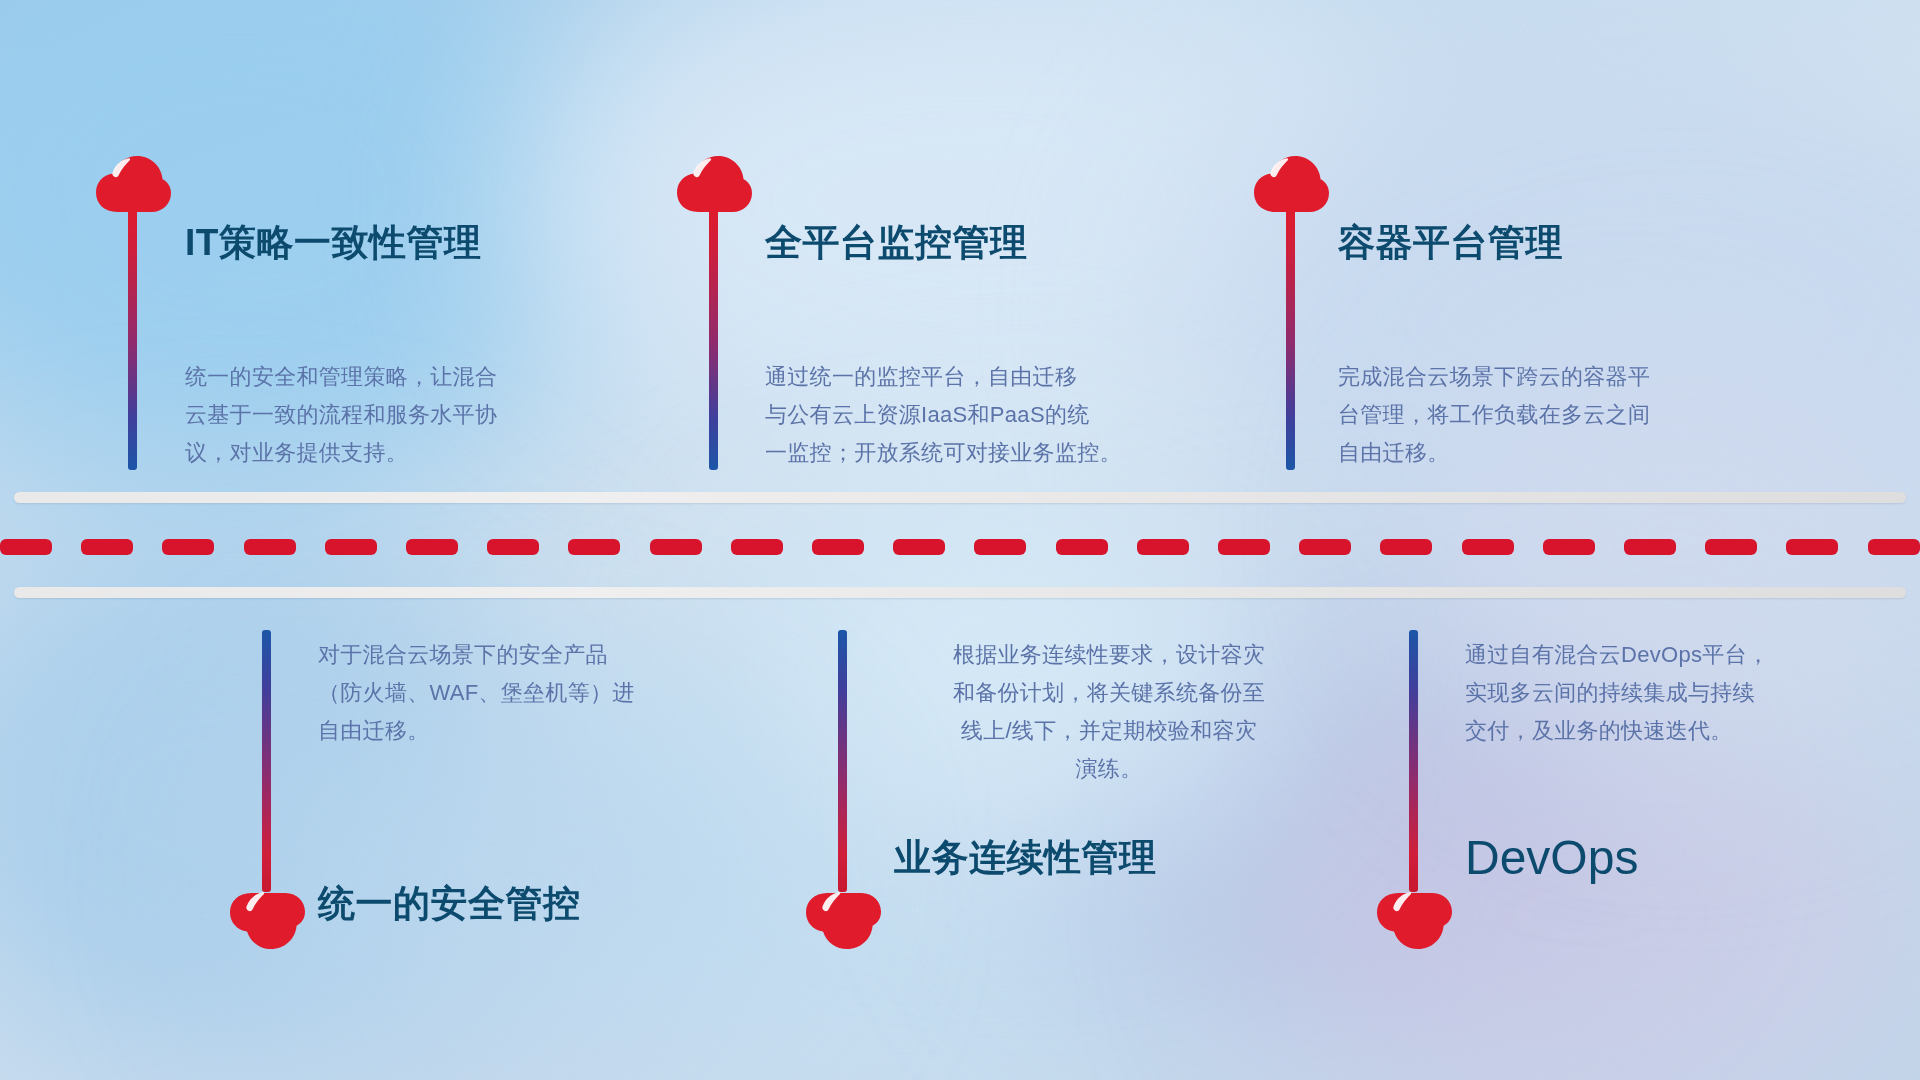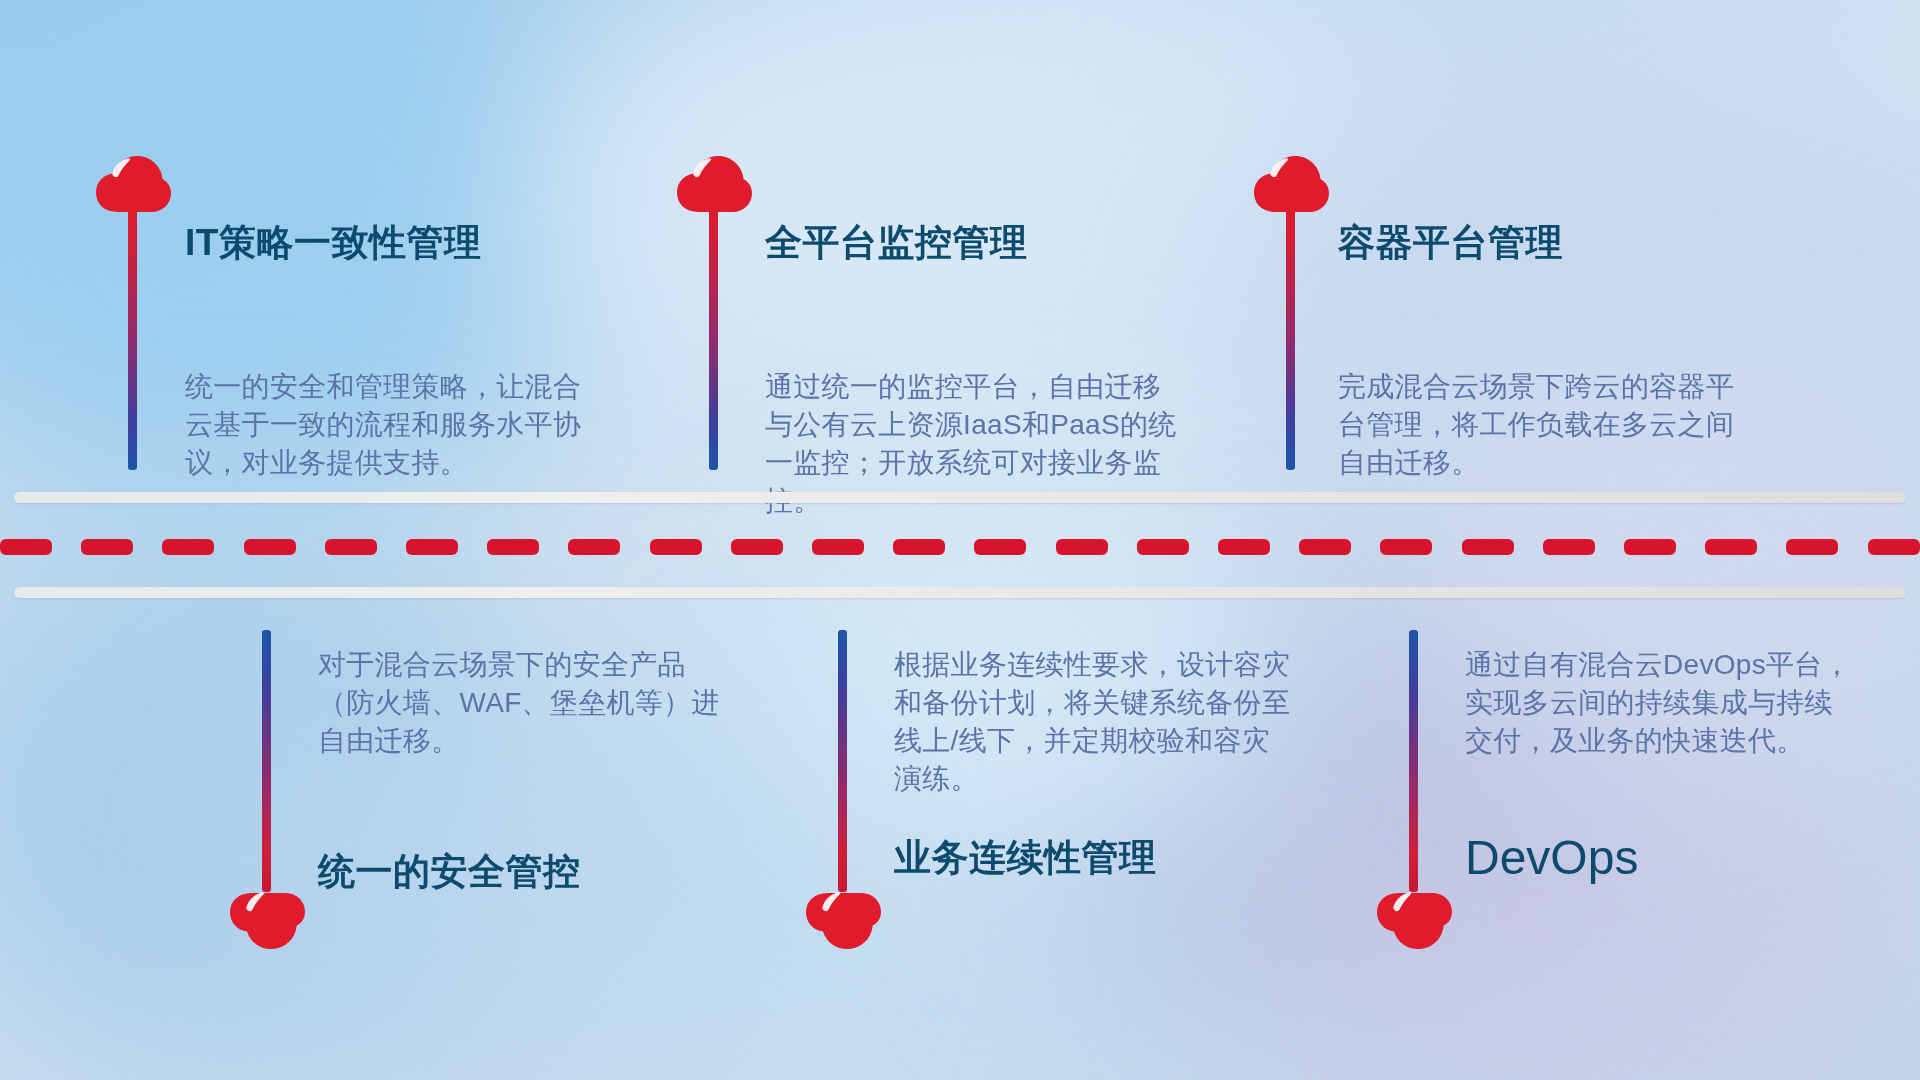--- a/index.html
+++ b/index.html
@@ -43,24 +43,23 @@
   .title{
     position:absolute;white-space:nowrap;
     font-size:37px;font-weight:bold;color:#0c4a6e;
     letter-spacing:.5px;
   }
   .title.latin{font-weight:normal;font-size:48px;letter-spacing:0px;}
 
   
   .body{
     position:absolute;
-    font-size:28px;line-height:38px;
+    font-size:22px;line-height:38px;
     color:#5b73a8;white-space:pre-line;
     letter-spacing:.3px;
-    margin-top:10px;
   }
 
   
   .rail{position:absolute;left:14px;width:1892px;height:11px;border-radius:6px;
         background:linear-gradient(90deg,#e9e9e9 0%,#efefef 30%,#e6e6e6 65%,#dedede 100%);
         box-shadow:0 1px 2px rgba(90,110,140,.18);}
   .dashwrap{position:absolute;left:0;width:1920px;height:16px;display:flex;align-items:center;}
   .dash{height:16px;border-radius:6px;background:#d8142c;flex:0 0 auto;}
 </style>
 </head>
@@ -149,32 +148,32 @@
       <div class="dash" style="width: 52px; background: rgb(216, 20, 44); margin-right: 29.2174px;"></div>
       <div class="dash" style="width: 52px; background: rgb(216, 20, 44);"></div>
     </div>
   <div class="rail" style="top:587px;"></div>
 
   <div class="col">
     <div class="stem up" style="left:262px;top:630px;height:262px;"></div>
     <div class="body" style="left:318px;top:636px;width:430px;">对于混合云场景下的安全产品
 （防火墙、WAF、堡垒机等）进
 自由迁移。</div>
-    <div class="title" style="left:318px;top:847px;text-align:right;">统一的安全管控</div>
+    <div class="title" style="left:318px;top:879px;text-align:right;">统一的安全管控</div>
     <div class="cloud" style="left:228px;top:892px;">
       <svg viewBox="0 0 78 58">
           <path d="M23.5 1 C10 1 2 9.5 2 20.5 C2 30.5 9.5 38.5 19 39.4 C22.6 50.4 32.4 57 43.2 57 C56.6 57 67.5 46.8 68.6 33.7 C73.9 31 77 26 77 19.8 C77 9.4 68.8 1 57.5 1 Z" fill="#e01b2c"></path>
           <path d="M18.5 14.5 C21.5 6.5 27.5 1.5 34.5 0.2 C35.8 0 36.6 1 36 2 C31.5 6.5 27.5 11 24.5 17.5 C23.6 19.4 21.4 19.6 20 18.6 C18.8 17.8 18 16.2 18.5 14.5 Z" fill="#ffffff" opacity="0.92"></path>
         </svg>
     </div>
   </div>
 
   <div class="col">
     <div class="stem up" style="left:838px;top:630px;height:262px;"></div>
-    <div class="body" style="left:894px;top:636px;width:430px;">根据业务连续性要求，设计容灾
+    <div class="body" style="left:894px;top:636px;width:430px;text-align:center;">根据业务连续性要求，设计容灾
 和备份计划，将关键系统备份至
 线上/线下，并定期校验和容灾
 演练。</div>
     <div class="title" style="left:894px;top:833px;">业务连续性管理</div>
     <div class="cloud" style="left:804px;top:892px;">
       <svg viewBox="0 0 78 58">
           <path d="M23.5 1 C10 1 2 9.5 2 20.5 C2 30.5 9.5 38.5 19 39.4 C22.6 50.4 32.4 57 43.2 57 C56.6 57 67.5 46.8 68.6 33.7 C73.9 31 77 26 77 19.8 C77 9.4 68.8 1 57.5 1 Z" fill="#e01b2c"></path>
           <path d="M18.5 14.5 C21.5 6.5 27.5 1.5 34.5 0.2 C35.8 0 36.6 1 36 2 C31.5 6.5 27.5 11 24.5 17.5 C23.6 19.4 21.4 19.6 20 18.6 C18.8 17.8 18 16.2 18.5 14.5 Z" fill="#ffffff" opacity="0.92"></path>
         </svg>
     </div>

